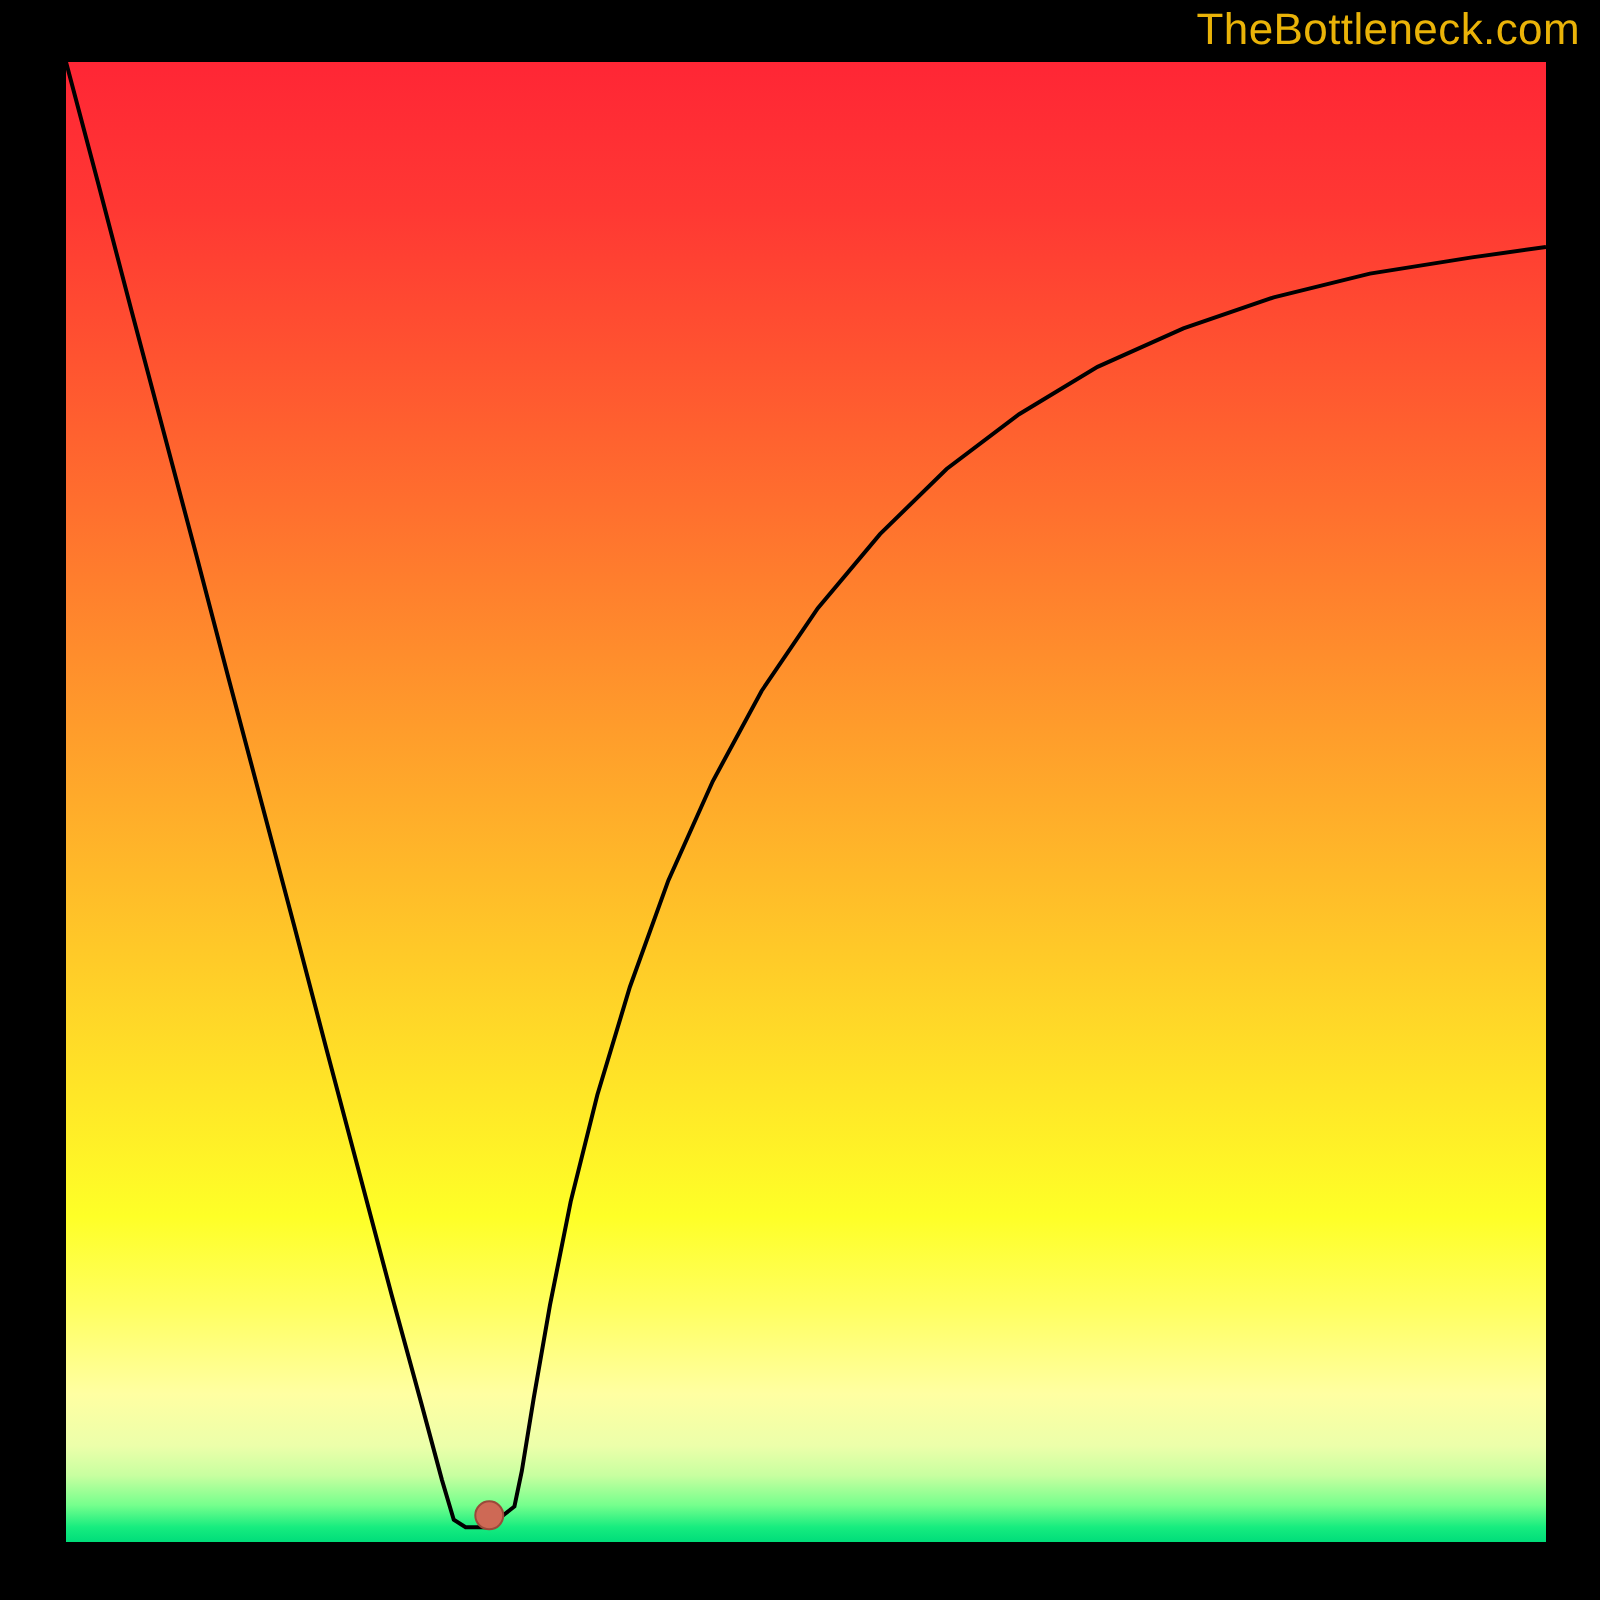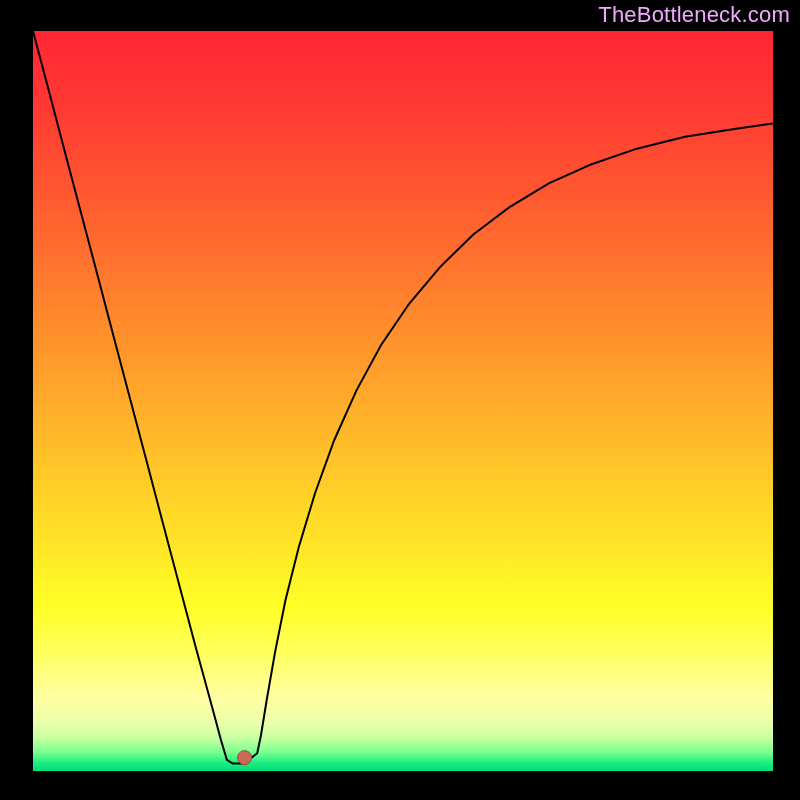--- a/index.html
+++ b/index.html
@@ -13,21 +13,21 @@
   .wrap {
     position: relative;
     width: 800px;
     height: 800px;
     background: #000;
   }
   .watermark {
     position: absolute;
     top: 2px;
     right: 10px;
-    color: #f0abfc;
+    color: #eab308;
     font-size: 22px;
     font-weight: 400;
     letter-spacing: 0.2px;
     z-index: 5;
   }
   .plot-frame {
     position: absolute;
     background: #000;
     box-sizing: border-box;
   }

